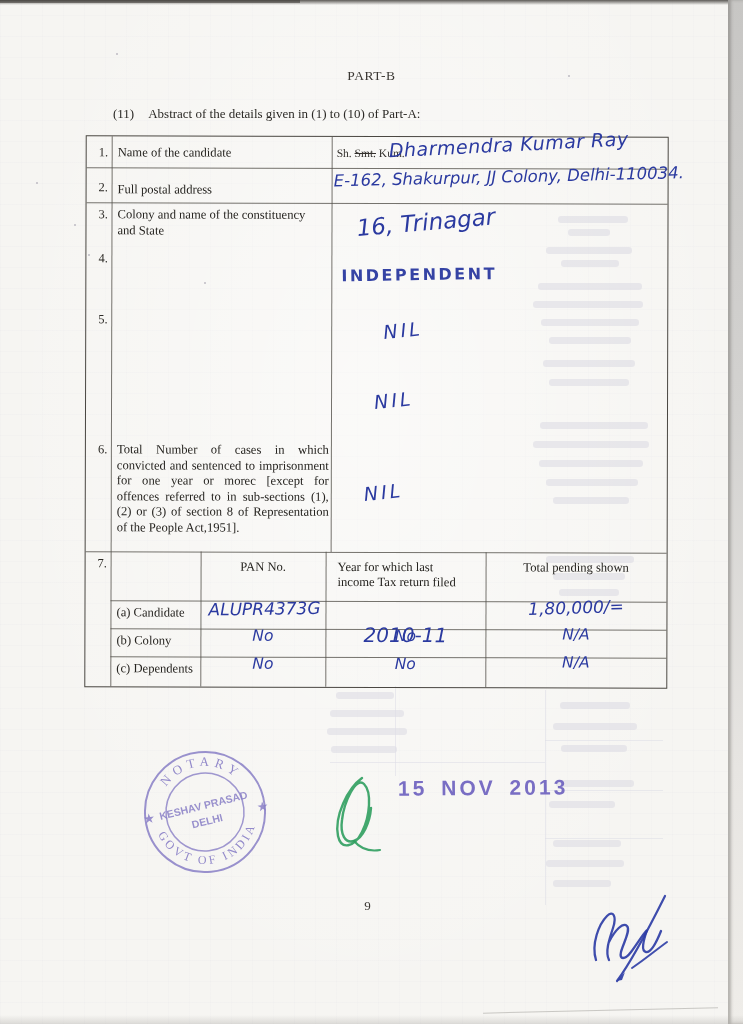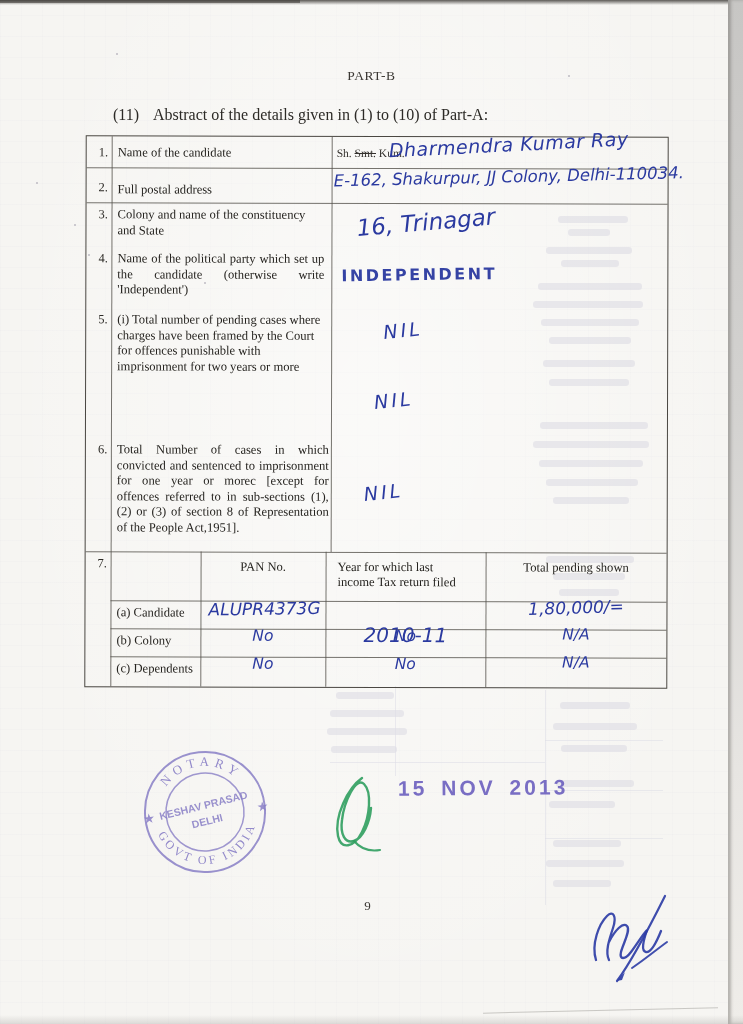--- a/index.html
+++ b/index.html
@@ -18,21 +18,21 @@
   .edge-right{position:absolute;top:0;right:0;width:15px;height:1024px;
     background:linear-gradient(to bottom,#c7c6c4 0%,#d3d2d0 40%,#e7e5e2 75%,#efede9 100%);
     box-shadow:inset 3px 0 3px rgba(110,108,104,0.45);}
   .edge-bottom{position:absolute;bottom:0;left:0;right:0;height:9px;
     background:linear-gradient(to top, rgba(170,168,164,0.35), rgba(0,0,0,0));}
   .edge-bottom-line{position:absolute;bottom:13px;right:25px;width:235px;height:1px;
     background:#b5b3af;transform:rotate(-1.3deg);opacity:.7;}
   
   .part-title{position:absolute;top:68px;left:0;width:743px;text-align:center;
     font-size:13.5px;letter-spacing:.6px;color:#3a3733;}
-  .heading{position:absolute;top:106px;left:113px;font-size:16px;color:#2c2a26;}
+  .heading{position:absolute;top:106px;left:113px;font-size:13px;color:#2c2a26;}
   .heading .hnum{margin-right:14px;}
   .pageno{position:absolute;top:898px;left:0;width:735px;text-align:center;font-size:13px;color:#3a3733;}
   
   .tbl{position:absolute;left:85px;top:136px;width:581px;height:550px;
     border:1.4px solid #4a4742;transform:rotate(.15deg);}
   .hline,.vline{position:absolute;background:#54514b;opacity:.8;}
   .hline{height:1px;}
   .vline{width:1px;}
   .cellno{position:absolute;font-size:12.5px;color:#2c2a26;}
   .q{position:absolute;font-size:12.6px;line-height:15.5px;color:#262420;}
@@ -151,25 +151,23 @@
 
     <div class="cellno" style="left:12px;top:44px">2.</div>
     <div class="q" style="left:31px;top:46px">Full postal address</div>
     <div class="hw hw-addr" style="left:247px;top:30px">E-162, Shakurpur, JJ Colony, Delhi-110034.</div>
 
     <div class="cellno" style="left:12px;top:71px">3.</div>
     <div class="q" style="left:31px;top:71px;width:205px">Colony and name of the constituency and State</div>
     <div class="hw hw-const" style="left:270px;top:72px">16, Trinagar</div>
 
     <div class="cellno" style="left:12px;top:115px">4.</div>
-    <div class="q just" style="left:31px;top:115px;width:207px">Name of the political party which set up the candidate (otherwise write 'Independent')</div>
     <div class="hw hw-caps" style="left:255px;top:128px">INDEPENDENT</div>
 
     <div class="cellno" style="left:12px;top:176px">5.</div>
-    <div class="q" style="left:31px;top:176px;width:210px">(i) Total number of pending cases where charges have been framed by the Court for offences punishable with imprisonment for two years or more</div>
     <div class="hw hw-nil" style="left:297px;top:182px">NIL</div>
     <div class="hw hw-nil" style="left:288px;top:252px">NIL</div>
 
     <div class="cellno" style="left:12px;top:306px">6.</div>
     <div class="q just" style="left:31px;top:306px;width:212px">Total Number of cases in which convicted and sentenced to imprisonment for one year or morec [except for offences referred to in sub-sections (1), (2) or (3) of section 8 of Representation of the People Act,1951].</div>
     <div class="hw hw-nil" style="left:278px;top:344px">NIL</div>
 
     <div class="cellno" style="left:12px;top:420px">7.</div>
     <div class="hdr" style="left:115px;top:423px;width:125px">PAN No.</div>
     <div class="hdr" style="left:252px;top:423px;width:120px;text-align:left">Year for which last income Tax return filed</div>

